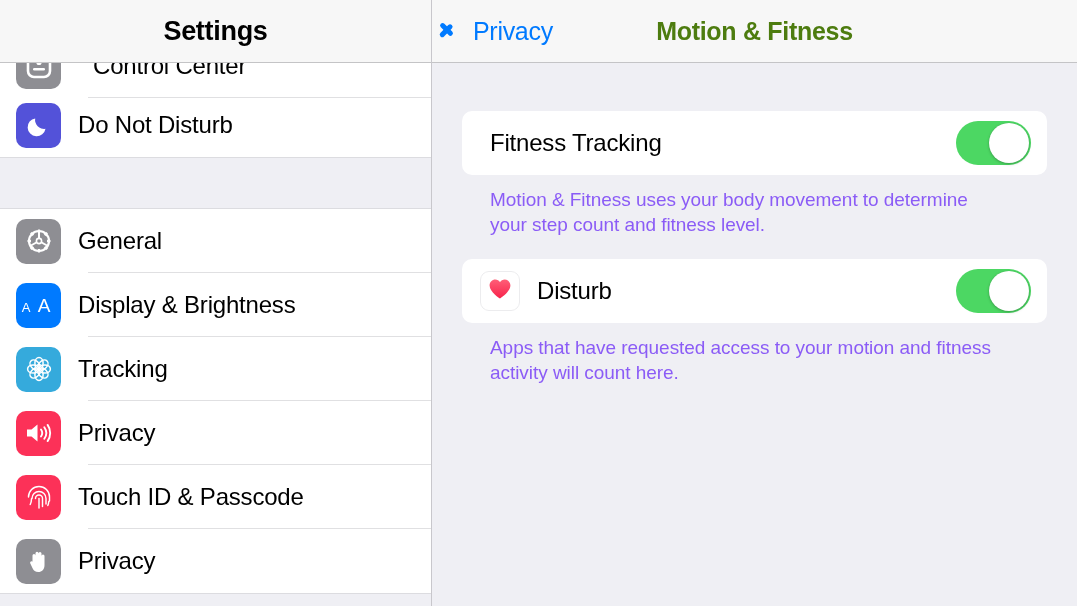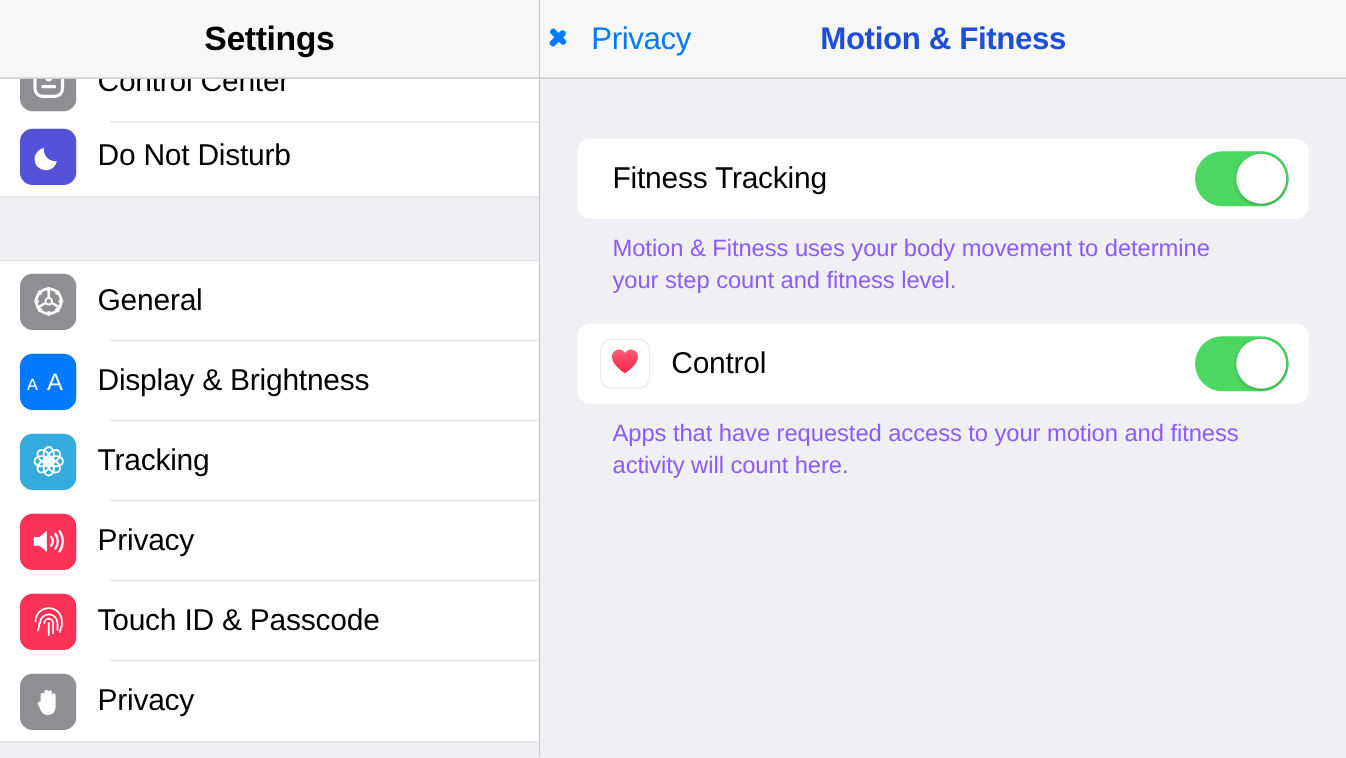--- a/index.html
+++ b/index.html
@@ -58,21 +58,21 @@
     display:flex; align-items:center; justify-content:center;
     flex:0 0 45px;
   }
   .ic-gray   { background:#8e8e93; }
   .ic-purple { background:#5352d9; }
   .ic-blue   { background:#007aff; }
   .ic-ltblue { background:#35aadc; }
   .ic-red    { background:#fc3158; }
 
   
-  .s-row.clipped { position:absolute; top:34px; left:0; right:0; z-index:1; }
+  .s-row.clipped { position:absolute; top:34px; left:0; right:0; z-index:1;gap:15px; }
 
   
   .detail {
     flex:1 1 auto; height:606px;
     background:#efeff4;
     position:relative;
     overflow:hidden;
   }
   .detail-header {
     height:63px;
@@ -91,21 +91,21 @@
   }
   .chevron-left::before, .chevron-left::after {
     content:""; position:absolute; left:2px;
     width:16px; height:4.5px; background:#007aff; border-radius:2.5px;
   }
   .chevron-left::before { top:5px;  transform:rotate(135deg); transform-origin:left center; }
   .chevron-left::after  { top:15px; transform:rotate(-135deg); transform-origin:left center; }
   .back-label { font-size:25px; color:#007aff; letter-spacing:-0.3px; }
   .detail-title {
     position:absolute; left:0; right:0; text-align:center;
-    font-size:25px; font-weight:bold; color:#1d4ed8; letter-spacing:-0.3px;
+    font-size:25px; font-weight:bold; color:#4d7c0f; letter-spacing:-0.3px;
     pointer-events:none;
   }
 
   .detail-body { padding:48px 30px 0 30px; }
 
   .card {
     background:#ffffff;
     border-radius:10px;
     margin:0 0 0 0;
     overflow:hidden;
@@ -327,21 +327,21 @@
             <svg width="26" height="24" viewBox="0 0 26 24">
               <defs>
                 <linearGradient id="hg" x1="0" y1="0" x2="0" y2="1">
                   <stop offset="0%" stop-color="#ff5e77"></stop>
                   <stop offset="100%" stop-color="#f7234b"></stop>
                 </linearGradient>
               </defs>
               <path d="M13 21.5C13 21.5 2.6 15.1 2.6 8.5 2.6 5 5.2 2.6 8.3 2.6c2 0 3.7 1 4.7 2.6 1-1.6 2.7-2.6 4.7-2.6 3.1 0 5.7 2.4 5.7 5.9 0 6.6-10.4 13-10.4 13z" fill="url(#hg)"></path>
             </svg>
           </div>
-          <div class="card-label indent">Control</div>
+          <div class="card-label indent">Disturb</div>
           <div class="toggle">
             <div class="knob"></div>
           </div>
         </div>
       </div>
       <div class="footnote">Apps that have requested access to your motion and fitness activity will count here.</div>
 
     </div>
   </div>
 

